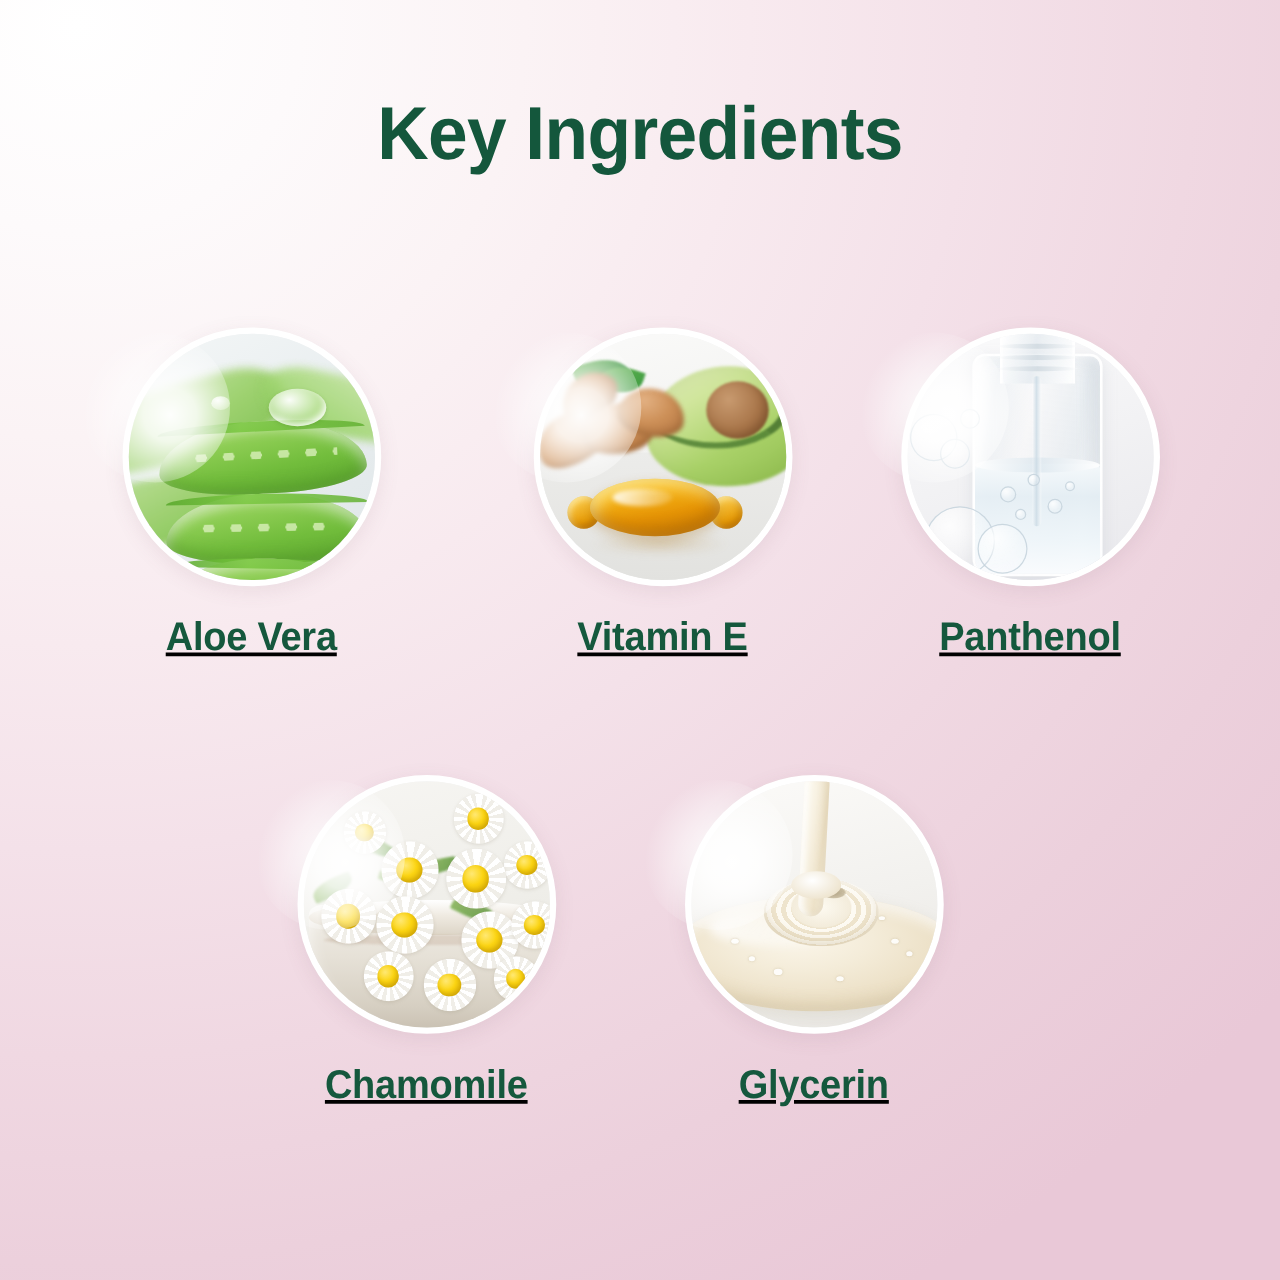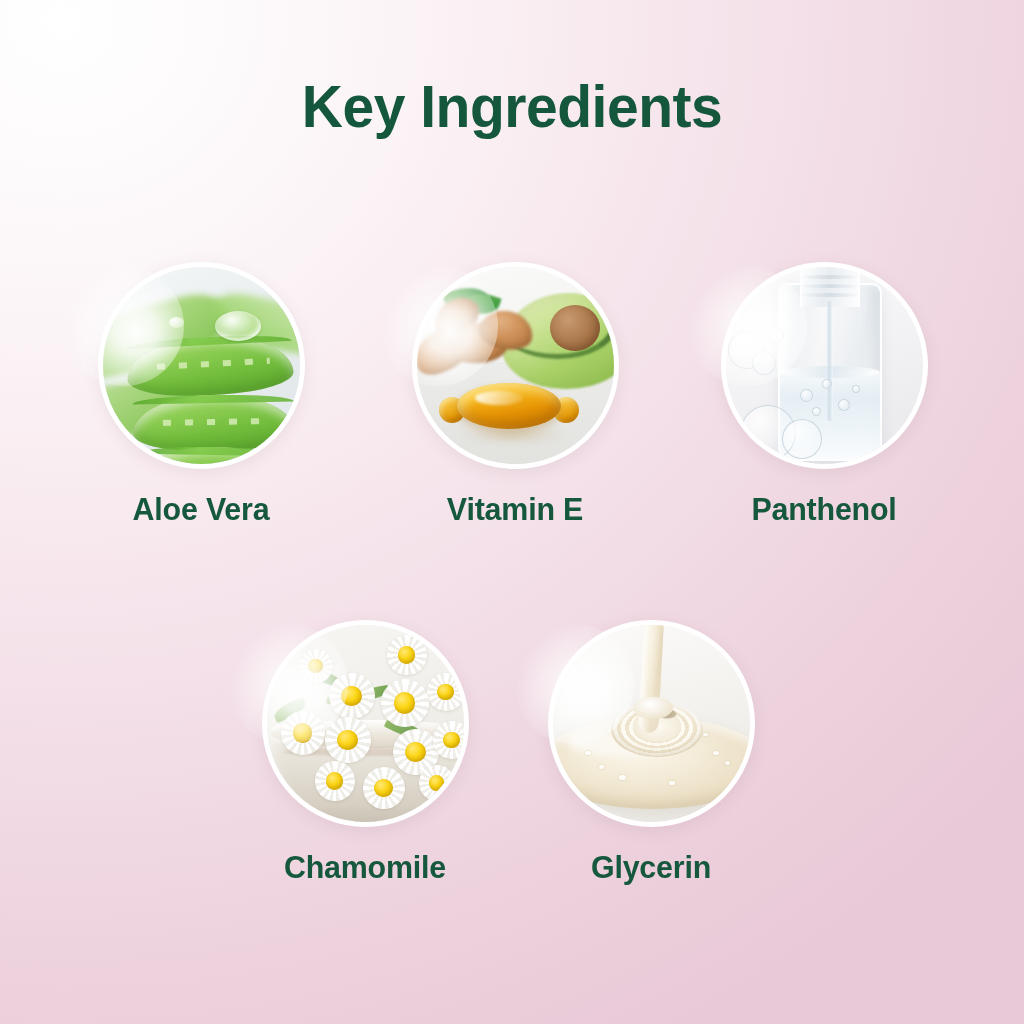--- a/index.html
+++ b/index.html
@@ -41,20 +41,21 @@
   }
 
   
   .row { position:absolute; left:0; width:100%; }
   #row-1 { top:262px; }
   #row-2 { top:620px; }
 
   .card {
     position:absolute;
     width:250px;
+    text-decoration:underline;
   }
 
   .circle-wrap {
     position:relative;
     width:207px; height:207px;
     margin:0 auto;
   }
 
   
   .circle {
@@ -492,21 +493,21 @@
 
             <div class="aloe-drop"></div>
             <div class="aloe-drop-s"></div>
           </div>
         </div>
         <div class="glow"></div>
       </div>
       <div class="label">Aloe Vera</div>
     </div>
 
-    <div class="card" style="left:390px;">
+    <div class="card" style="left:405px;">
       <div class="circle-wrap">
         <div class="circle">
           <div class="photo vitE-bg">
             <div class="vitE-table"></div>
             <div class="avocado"></div>
             <div class="avocado-skin"></div>
             <div class="avocado-pit"></div>
             <div class="mint"></div>
             <div class="mint2"></div>
             <div class="almond alm3"></div>
@@ -551,21 +552,21 @@
           </div>
         </div>
         <div class="glow"></div>
       </div>
       <div class="label">Panthenol</div>
     </div>
   </div>
 
   <div class="row" id="row-2">
 
-    <div class="card" style="left:240px;">
+    <div class="card" style="left:216px;">
       <div class="circle-wrap">
         <div class="circle">
           <div class="photo cham-bg">
             <div class="bowl"></div>
             <div class="bowl-rim"></div>
             <div class="bowl-rim-line"></div>
 
             <div class="leafbit" style="left:6px;top:78px;width:34px;height:14px;transform:rotate(-24deg);"></div>
             <div class="leafbit" style="left:60px;top:70px;width:30px;height:12px;transform:rotate(14deg);"></div>
             <div class="leafbit" style="left:96px;top:62px;width:26px;height:11px;transform:rotate(-10deg);"></div>

